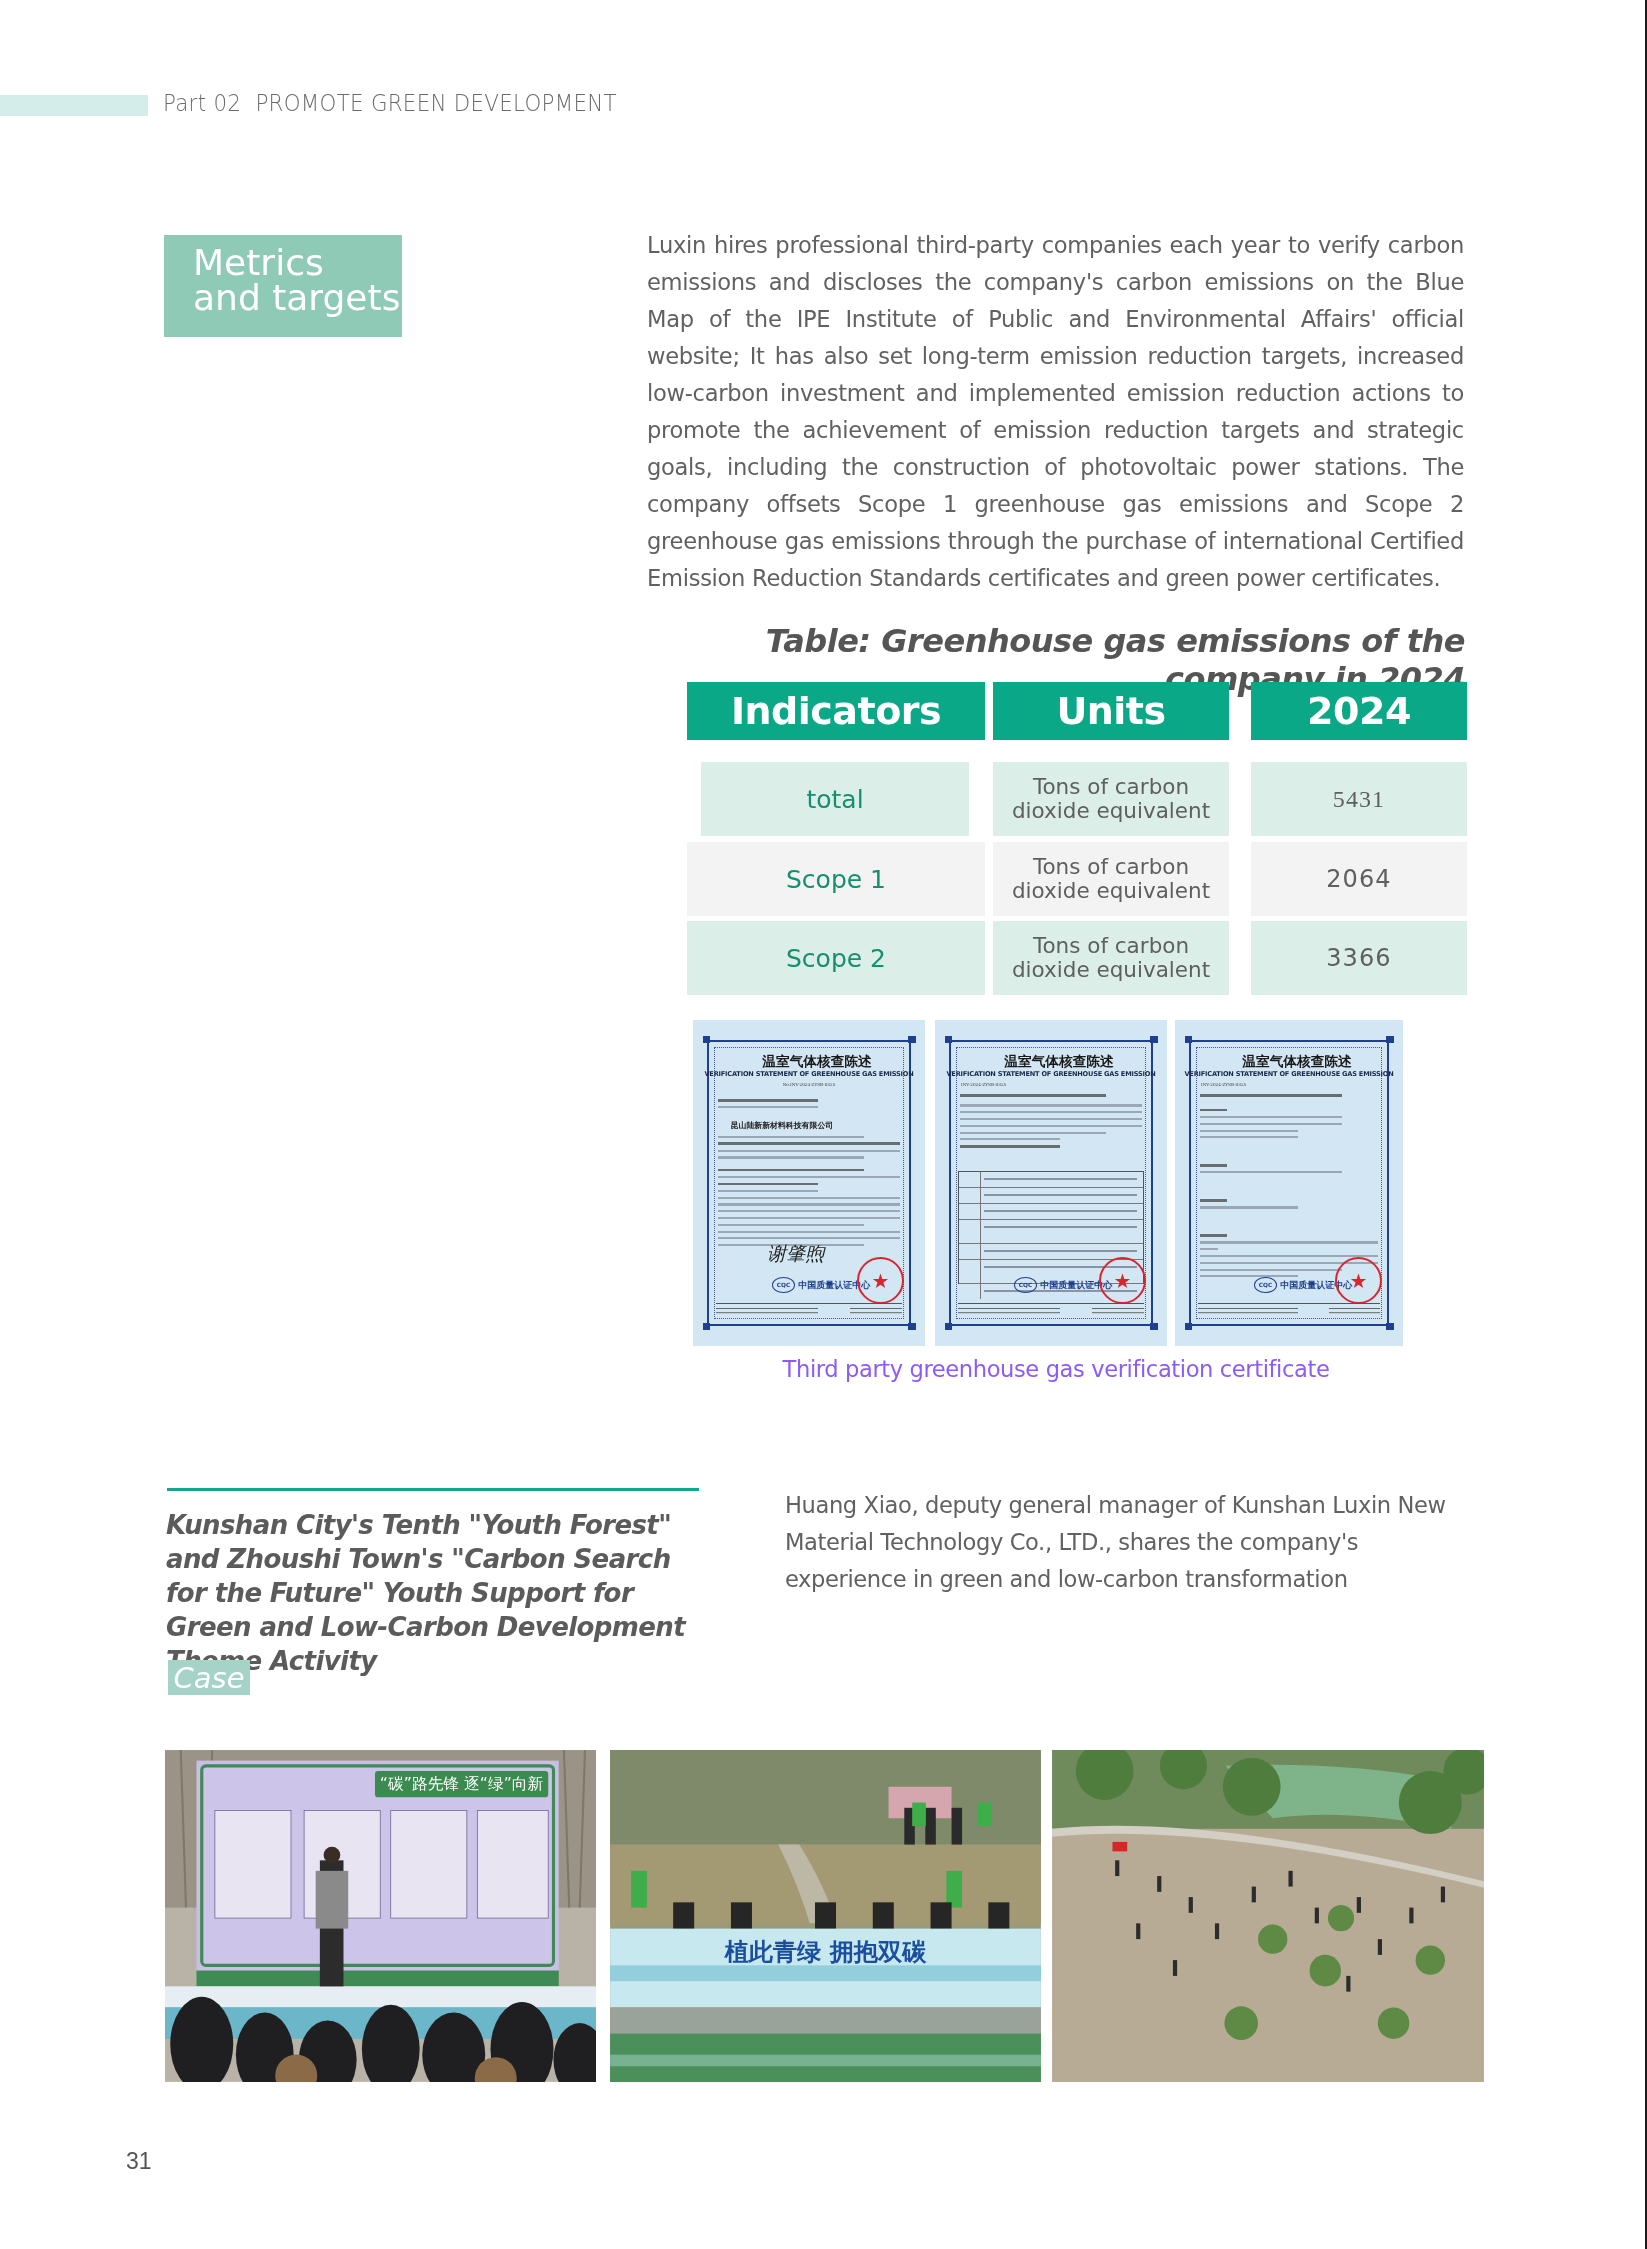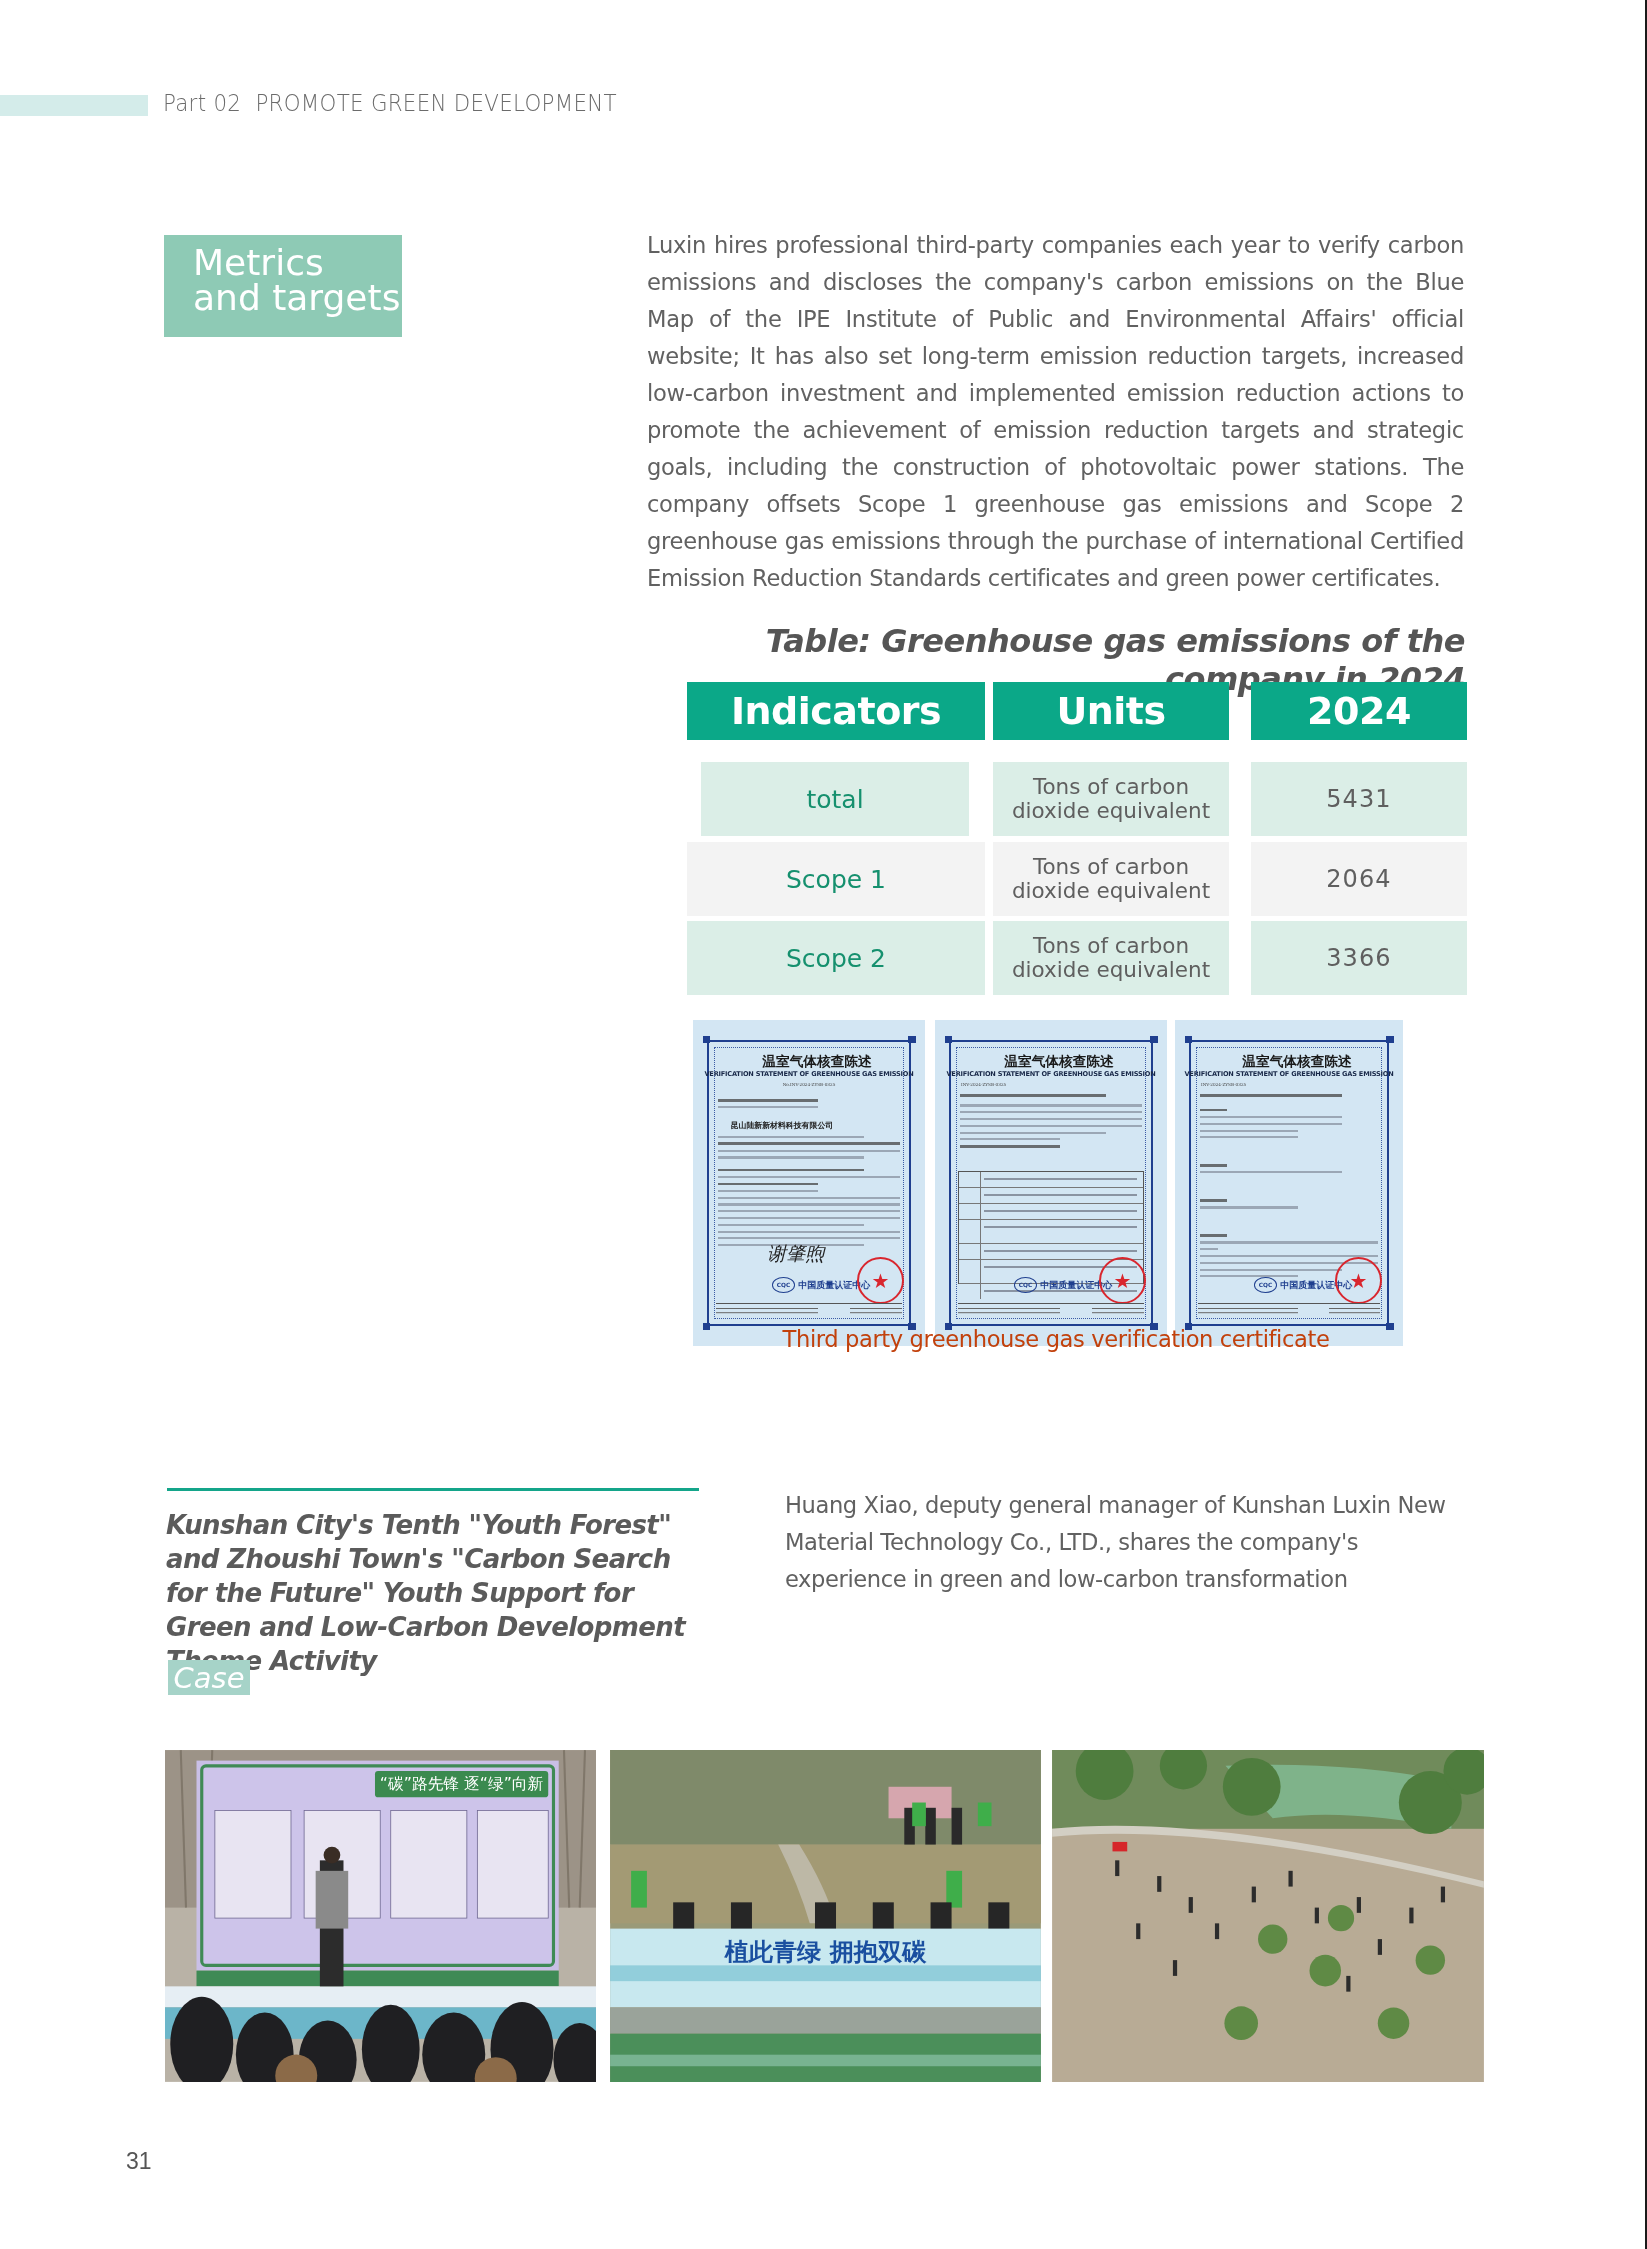--- a/index.html
+++ b/index.html
@@ -56,21 +56,21 @@
     right: 21px; bottom: 42px; display: flex; align-items: center; justify-content: center; }
   .seal span { color: #d9262e; font-size: 20px; line-height: 1; }
   .cqc { position: absolute; left: 79px; bottom: 53px; display: flex; align-items: center; gap: 3.2px; }
   .cqc-logo { width: 21px; height: 13.7px; border: 1.6px solid #1f3f8f; border-radius: 50%; color: #1f3f8f; font-size: 5.8px; font-weight: bold;
     display: flex; align-items: center; justify-content: center; font-family: "DejaVu Sans", sans-serif; }
   .cqc-name { font-size: 9px; color: #1f3f8f; font-weight: bold; font-family: "DejaVu Sans", sans-serif; }
   .cert-foot { position: absolute; left: 23px; right: 23px; bottom: 29px; border-top: 0.5px solid #555; height: 12.6px; }
   .cert-foot::before { content: ""; position: absolute; left: 0; width: 55%; top: 3.2px; height: 1.6px; background: #666; box-shadow: 0 4.2px 0 #666; }
   .cert-foot::after { content: ""; position: absolute; right: 0; width: 28%; top: 3.2px; height: 1.6px; background: #666; box-shadow: 0 4.2px 0 #666; }
   .cert-sign { position: absolute; left: 74px; bottom: 79px; font-size: 19px; color: #222; font-family: "DejaVu Serif", serif; font-style: italic; }
-  .cert-caption { left: 647px; top: 1326px; width: 818px; text-align: center; font-size: 22.6px; color: #c2410c;
+  .cert-caption { left: 647px; top: 1356px; width: 818px; text-align: center; font-size: 22.6px; color: #8b5cf6;
     font-family: "DejaVu Sans", sans-serif; letter-spacing: -0.4px; }
   
   .case-line { left: 167px; top: 1488px; width: 532px; height: 3.2px; background: #14a58a; }
   .case-title { left: 166px; top: 1508px; width: 536px; font-size: 26px; line-height: 34px; font-weight: bold; font-style: italic;
     color: #5b5b5b; font-family: "DejaVu Sans", sans-serif; letter-spacing: -0.6px; }
   .case-badge { left: 168px; top: 1660px; width: 82px; height: 35px; background: #a6d3c8; color: #ffffff; font-size: 29px;
     font-style: italic; display: flex; align-items: center; justify-content: center; font-family: "DejaVu Sans", sans-serif; }
   .case-desc { left: 785px; top: 1487px; width: 683px; font-size: 22.6px; line-height: 37px; color: #616161;
     font-family: "DejaVu Sans", sans-serif; letter-spacing: -0.4px; }
   
@@ -101,21 +101,21 @@
 
   <div class="cell th" style="left:647px;top:682px;width:298px;height:58px;">Indicators</div>
   <div class="cell th" style="left:953px;top:682px;width:236px;height:58px;">Units</div>
   <div class="cell th" style="left:1211px;top:682px;width:216px;height:58px;">2024</div>
 
   <div class="cell td-a ind" style="left:661px;top:762px;width:268px;height:74px;">total</div>
   <div class="cell td-a unit" style="left:953px;top:762px;width:236px;height:74px;flex-direction:column;">
     <span>Tons of carbon</span>
     <span>dioxide equivalent</span>
   </div>
-  <div class="cell td-a val" style="left:1211px;top:762px;width:216px;height:74px;">5431</div>
+  <div class="cell td-a val" style="left:1211px;top:762px;width:216px;height:74px;font-family:Liberation Serif, serif;">5431</div>
 
   <div class="cell td-b ind" style="left:647px;top:842px;width:298px;height:74px;">Scope 1</div>
   <div class="cell td-b unit" style="left:953px;top:842px;width:236px;height:74px;flex-direction:column;">
     <span>Tons of carbon</span>
     <span>dioxide equivalent</span>
   </div>
   <div class="cell td-b val" style="left:1211px;top:842px;width:216px;height:74px;">2064</div>
 
   <div class="cell td-a ind" style="left:647px;top:921px;width:298px;height:74px;">Scope 2</div>
   <div class="cell td-a unit" style="left:953px;top:921px;width:236px;height:74px;flex-direction:column;">

